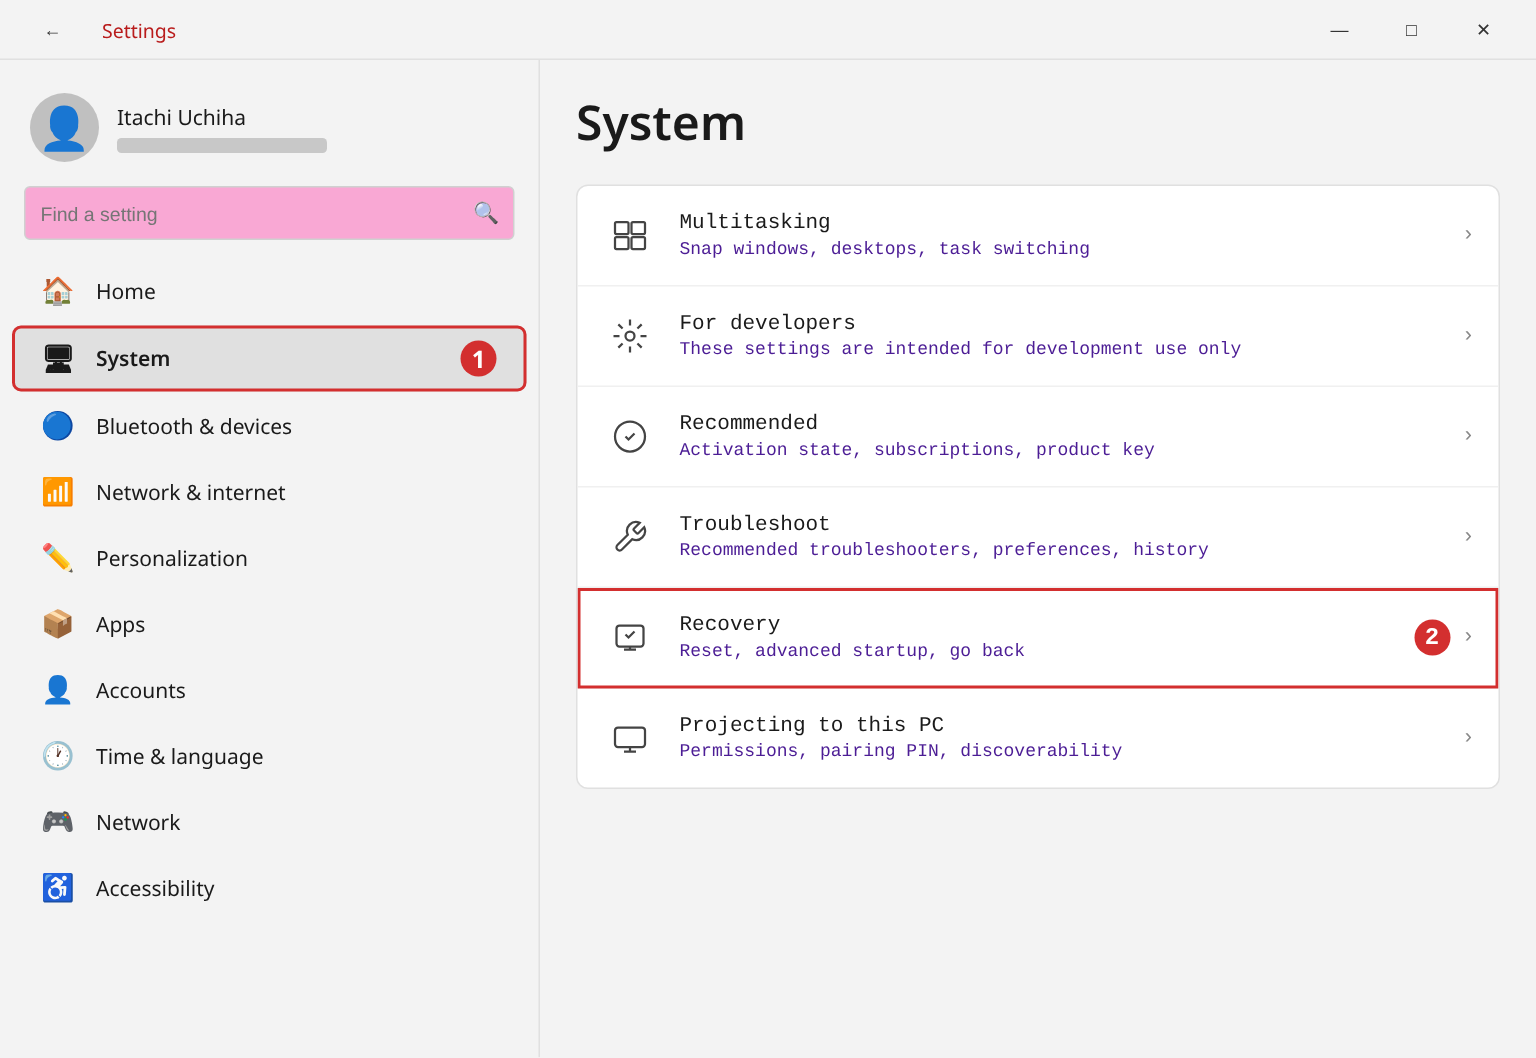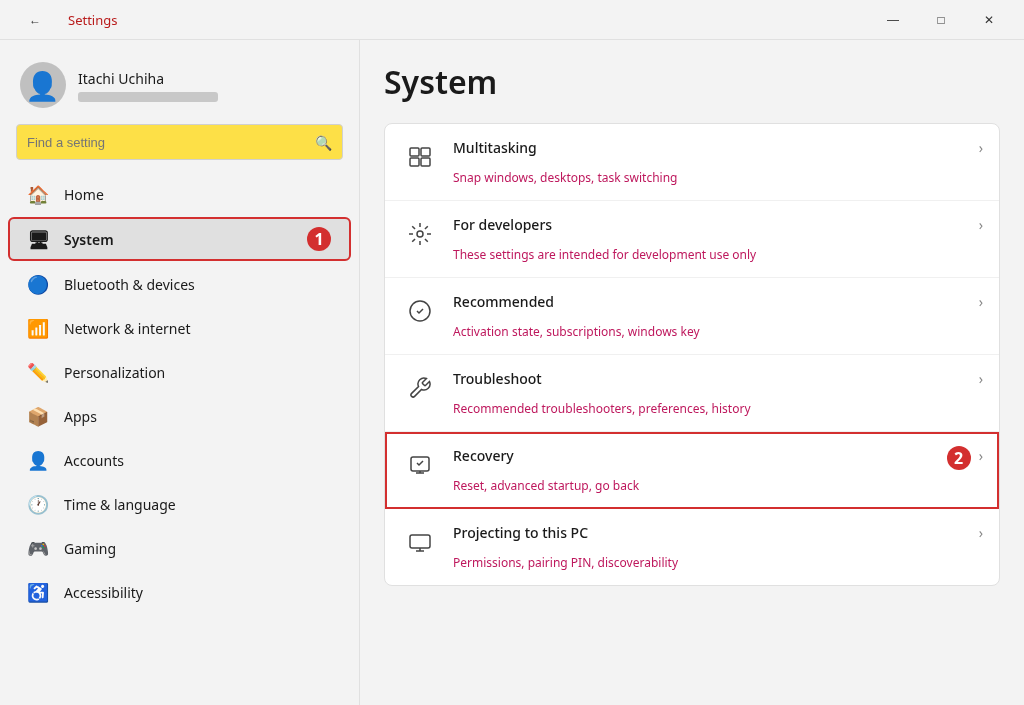--- a/index.html
+++ b/index.html
@@ -105,21 +105,21 @@
       margin: 0 16px 12px 16px;
       position: relative;
     }
     .search-input {
       width: 100%;
       height: 36px;
       border: 1px solid #d0d0d0;
       border-radius: 4px;
       padding: 0 36px 0 10px;
       font-size: 13px;
-      background: #fde047;
+      background: #f9a8d4;
       color: #555;
       outline: none;
     }
     .search-icon-wrap {
       position: absolute;
       right: 10px;
       top: 50%;
       transform: translateY(-50%);
       color: #666;
       font-size: 14px;
@@ -165,24 +165,26 @@
       margin-bottom: 20px;
     }
     .settings-list {
       background: white;
       border-radius: 8px;
       overflow: hidden;
       border: 1px solid #e0e0e0;
     }
     .settings-item {
       display: flex;
+      align-items: center;
       padding: 14px 16px;
       border-bottom: 1px solid #f0f0f0;
       cursor: pointer;
       transition: background 0.1s;
+      font-family: Liberation Mono, monospace;
     }
     .settings-item:last-child { border-bottom: none; }
     .settings-item-icon {
       width: 38px;
       height: 38px;
       display: flex;
       align-items: center;
       justify-content: center;
       margin-right: 14px;
       flex-shrink: 0;
@@ -192,22 +194,22 @@
     .settings-item-text {
       flex: 1;
     }
     .settings-item-title {
       font-size: 14px;
       font-weight: 500;
       color: #1a1a1a;
     }
     .settings-item-desc {
       font-size: 12px;
-      color: #be185d;
-      margin-top: 12px;
+      color: #4c1d95;
+      margin-top: 2px;
     }
     .settings-item-chevron {
       color: #888;
       font-size: 14px;
     }
     .annotation-badge {
       background: #d32f2f;
       color: white;
       font-size: 16px;
       font-weight: bold;
@@ -291,21 +293,21 @@
       <span class="nav-label">Accounts</span>
     </div>
 
     <div class="nav-item">
       <span class="nav-icon" style="color:#0078d4;">🕐</span>
       <span class="nav-label">Time &amp; language</span>
     </div>
 
     <div class="nav-item">
       <span class="nav-icon" style="color:#6b4c9a;">🎮</span>
-      <span class="nav-label">Gaming</span>
+      <span class="nav-label">Network</span>
     </div>
 
     <div class="nav-item">
       <span class="nav-icon" style="color:#0078d4;">♿</span>
       <span class="nav-label">Accessibility</span>
     </div>
 
   </div>
 
   <div class="main-content">
@@ -345,21 +347,21 @@
 
       <div class="settings-item">
         <div class="settings-item-icon">
           <svg width="24" height="24" viewBox="0 0 24 24" fill="none" stroke="#444" stroke-width="1.5">
             <circle cx="12" cy="12" r="10"></circle>
             <path d="M9 12l2 2 4-4"></path>
           </svg>
         </div>
         <div class="settings-item-text">
           <div class="settings-item-title">Recommended</div>
-          <div class="settings-item-desc">Activation state, subscriptions, windows key</div>
+          <div class="settings-item-desc">Activation state, subscriptions, product key</div>
         </div>
         <span class="settings-item-chevron">›</span>
       </div>
 
       <div class="settings-item">
         <div class="settings-item-icon">
           <svg width="24" height="24" viewBox="0 0 24 24" fill="none" stroke="#444" stroke-width="1.5">
             <path d="M14.7 6.3a1 1 0 0 0 0 1.4l1.6 1.6a1 1 0 0 0 1.4 0l3.77-3.77a6 6 0 0 1-7.94 7.94l-6.91 6.91a2.12 2.12 0 0 1-3-3l6.91-6.91a6 6 0 0 1 7.94-7.94l-3.76 3.76z"></path>
           </svg>
         </div>

